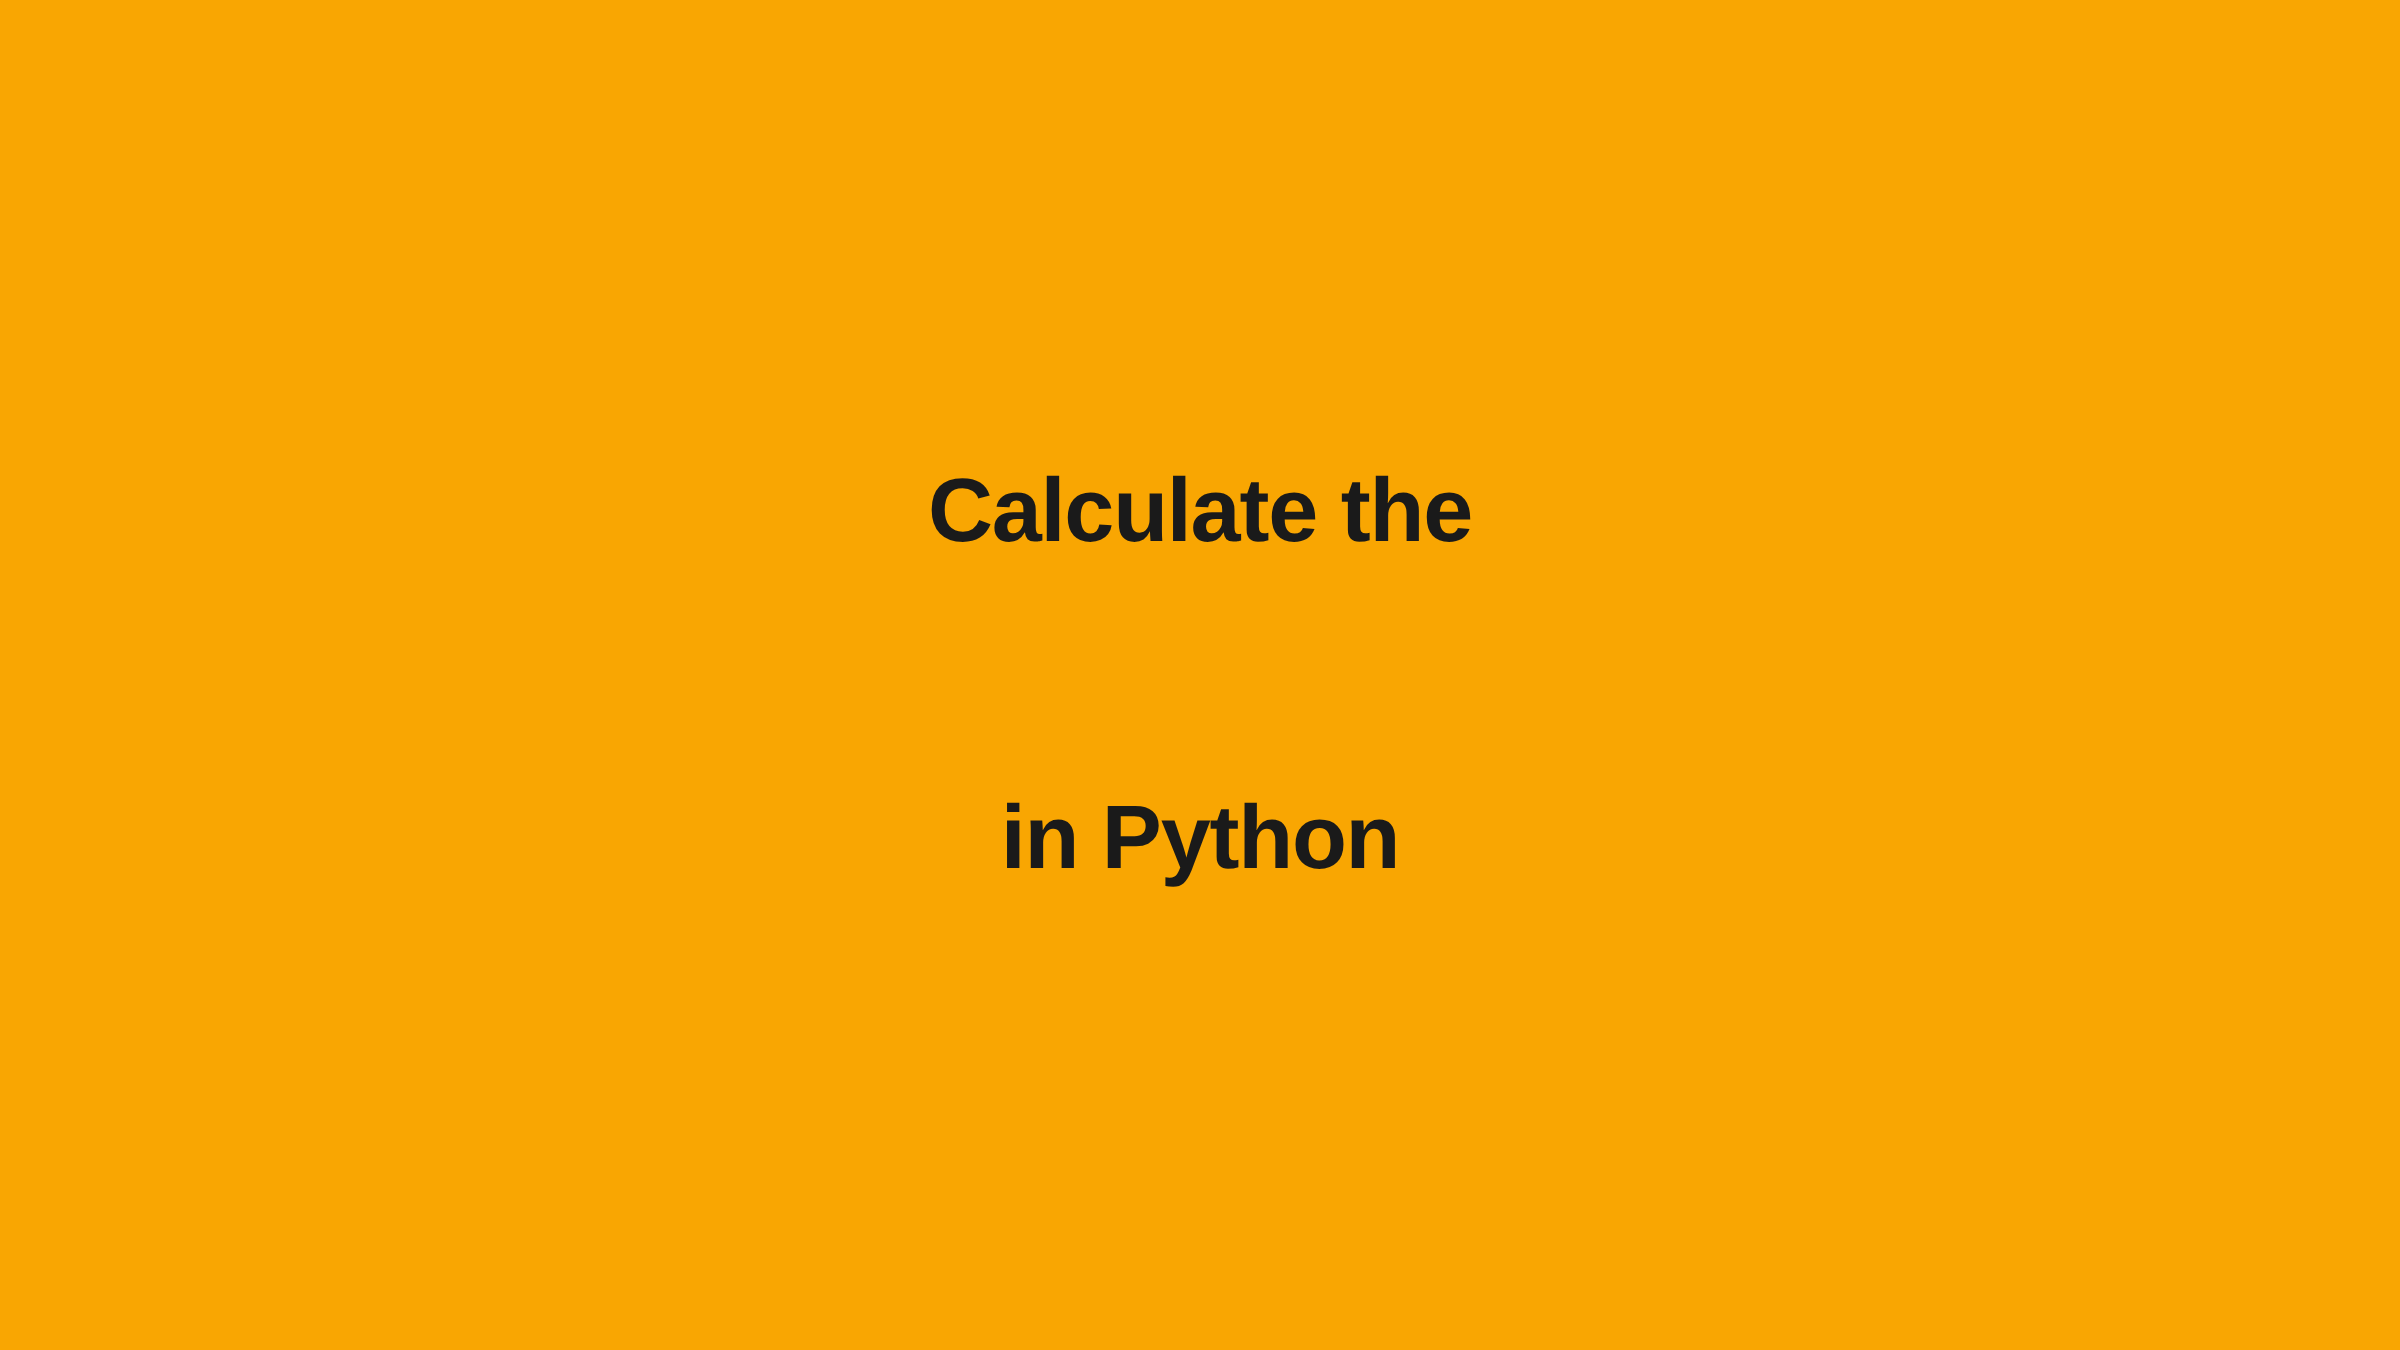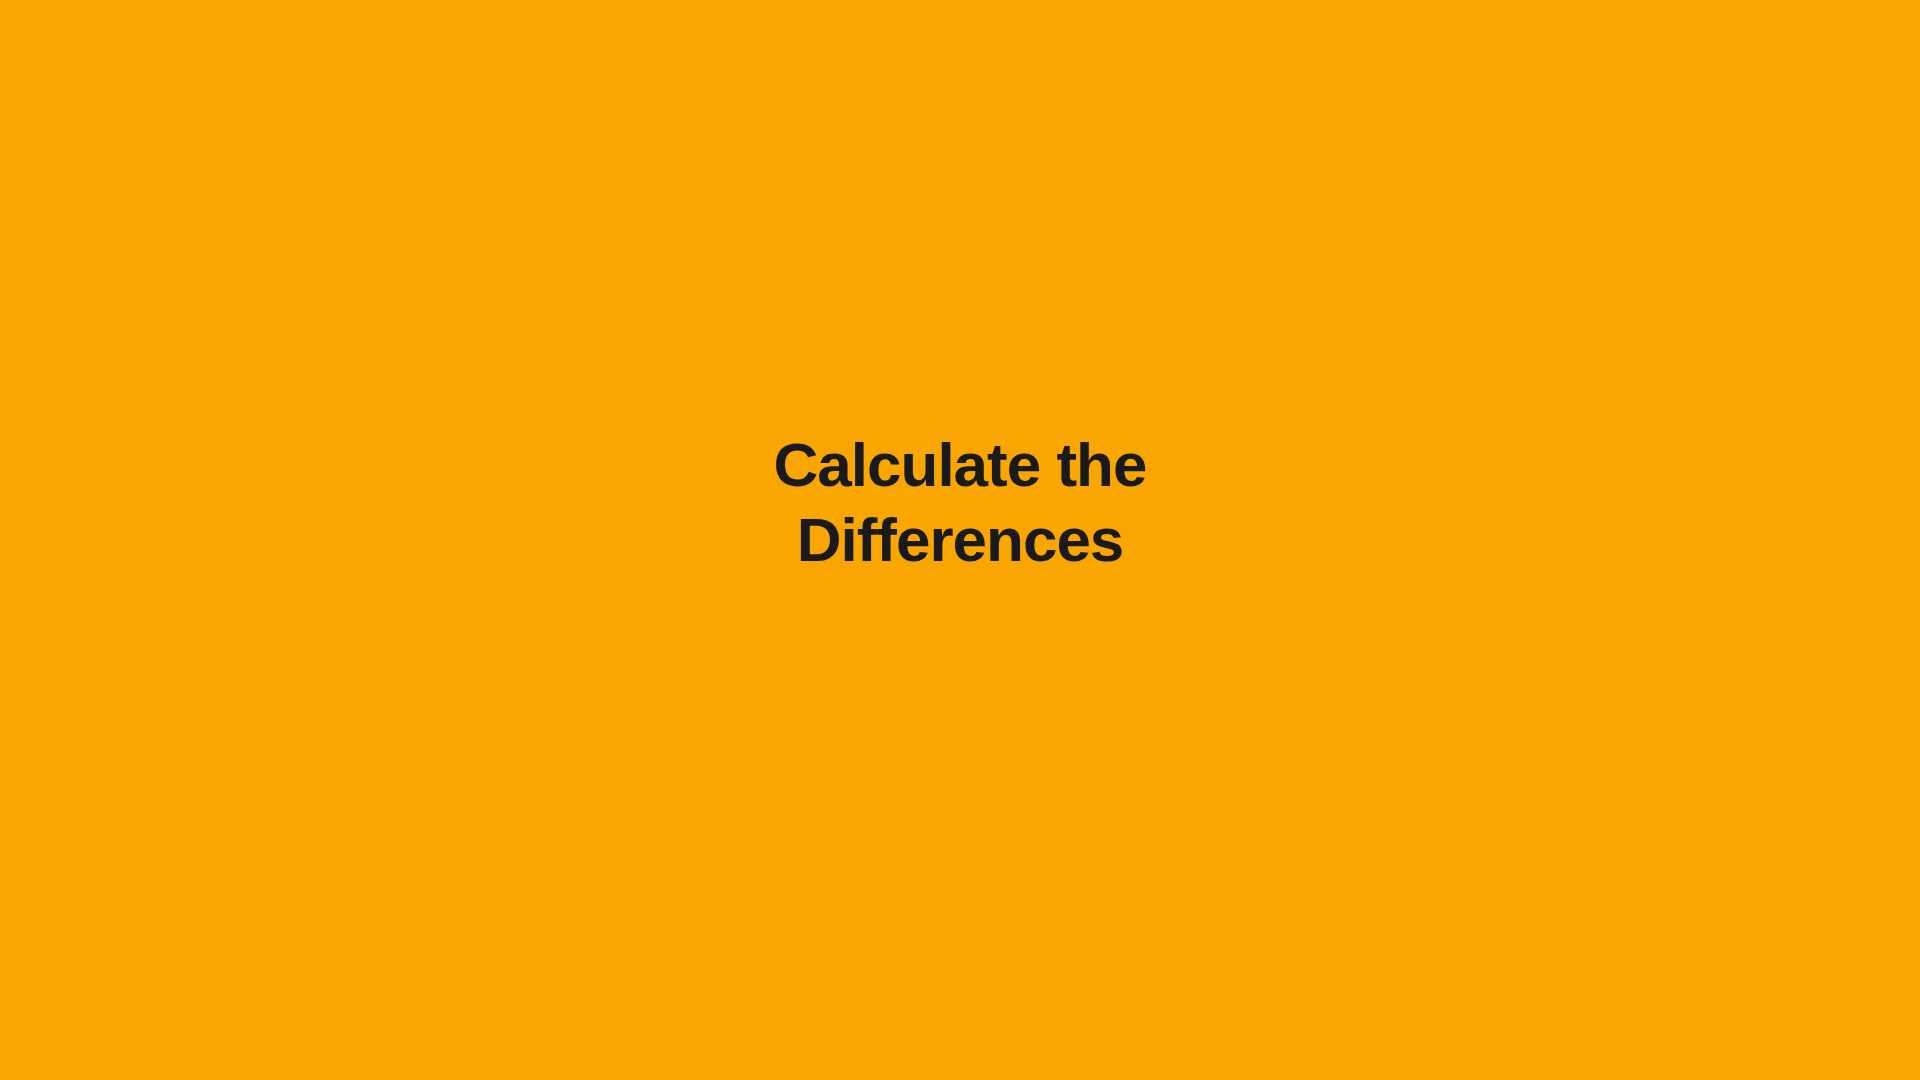--- a/index.html
+++ b/index.html
@@ -14,27 +14,28 @@
       background-color: #F9A602;
       display: flex;
       align-items: center;
       justify-content: center;
       font-family: -apple-system, BlinkMacSystemFont, "Segoe UI", "Helvetica Neue", Arial, sans-serif;
       overflow: hidden;
     }
     
     .title-text {
       color: #1a1a1a;
-      font-size: 62px;
+      font-size: 72px;
       font-weight: 700;
       text-align: center;
       line-height: 1.21;
       letter-spacing: -1px;
     }
   </style>
 </head>
 <body>
 
 <div class="title-text">
   <span>Calculate the</span><br>
-  <span>Differences</span><br>
   <br>
+  <br>
+  <span>in Python</span>
 </div>
 
 </body></html>

